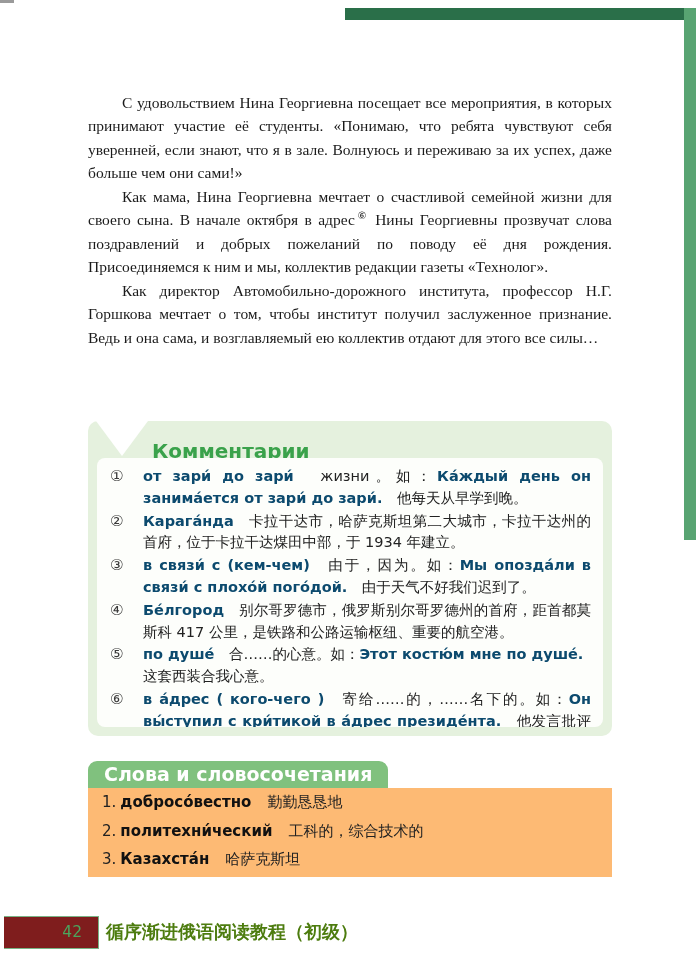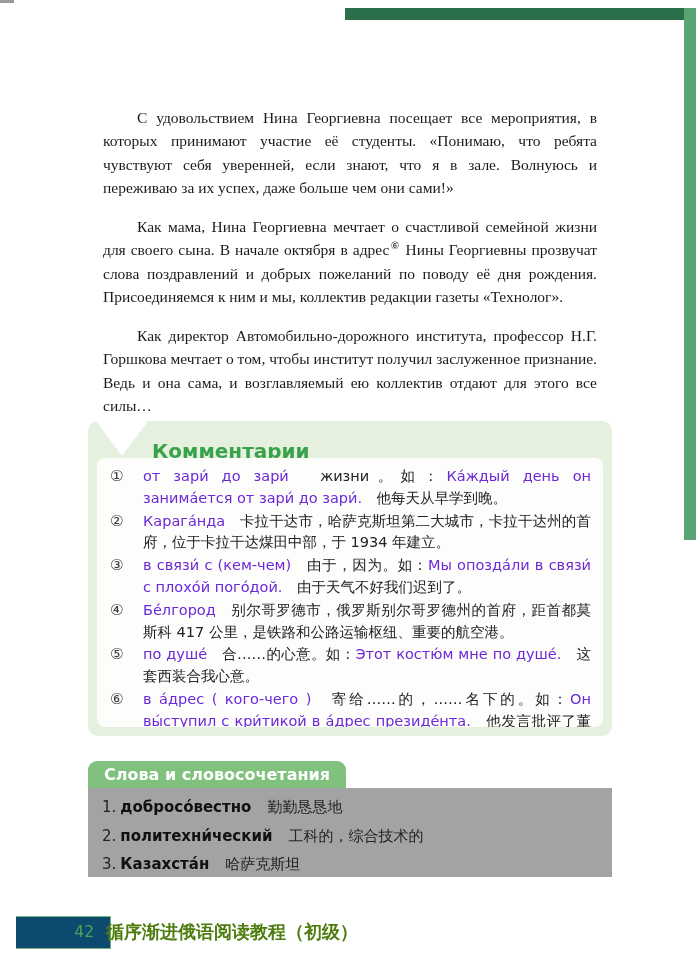--- a/index.html
+++ b/index.html
@@ -7,55 +7,55 @@
         font-family:"Liberation Serif",serif;color:#1b1b1b;}
 
   
   .top-bar{position:absolute;left:345px;top:8px;width:349px;height:12px;background:#2a6f49;}
   .right-bar{position:absolute;left:684px;top:8px;width:12px;height:532px;background:#58a472;}
   .corner-tick{position:absolute;left:0;top:0;width:14px;height:3px;background:#9a9a9a;}
 
   
   #article{position:absolute;left:88px;top:91px;width:524px;
            font-size:15.5px;line-height:23.45px;text-align:justify;}
-  #article p{margin:15px;text-indent:34px;}
+  #article p{margin:0;text-indent:34px;}
   .sup-ref{font-size:10px;vertical-align:super;line-height:0;}
 
   
   #comments-panel{position:absolute;left:88px;top:421px;width:524px;height:315px;
                   background:#e5f1de;border-radius:10px;}
   .notch{position:absolute;left:8px;top:0;width:0;height:0;
          border-left:26px solid transparent;border-right:26px solid transparent;
          border-top:35px solid #ffffff;}
   .c-title{position:absolute;left:64px;top:6px;font-family:"DejaVu Sans","Liberation Sans",sans-serif;
            font-weight:bold;font-size:20px;color:#3aa24b;margin-top:12px;}
   .c-box{position:absolute;left:9px;right:9px;top:37px;bottom:9px;background:#fdfefb;
          border-radius:8px;padding:8px 12px 0 13px;overflow:hidden;
          font-family:"DejaVu Sans","Liberation Sans",sans-serif;font-size:14.5px;line-height:21.8px;color:#222;}
   .c-item{display:flex;margin:0 0 1px 0;}
   .c-num{width:33px;flex-shrink:0;color:#3a3a3a;font-size:15px;}
   .c-text{flex:1;text-align:justify;}
-  .seg-b{font-weight:normal;color:#6d28d9;}
+  .seg-b{font-weight:bold;color:#0c4a6e;}
   .seg-n{font-weight:normal;}
 
   
   #vocab-tab{position:absolute;left:88px;top:761px;height:27px;padding:0 16px;
              background:#80c17e;border-radius:9px 9px 0 0;
              font-family:"DejaVu Sans","Liberation Sans",sans-serif;font-weight:bold;
-             font-size:16px;line-height:27px;color:#ffffff;}
-  #vocab-panel{position:absolute;left:88px;top:788px;width:524px;height:89px;background:#a3a3a3;
+             font-size:19px;line-height:27px;color:#ffffff;}
+  #vocab-panel{position:absolute;left:88px;top:788px;width:524px;height:89px;background:#fdba74;
                font-family:"DejaVu Sans","Liberation Sans",sans-serif;font-size:15px;color:#222;
-               padding-top:5px;box-sizing:border-box;}
+               box-sizing:border-box;}
   .v-row{line-height:28.5px;padding-left:14px;}
   .v-num{color:#222;}
   .v-ru{font-weight:bold;color:#111;margin-left:4px;}
   .v-zh{margin-left:16px;}
 
   
-  #footer-box{position:absolute;left:16px;top:916px;width:95px;height:33px;background:#0c4a6e;
+  #footer-box{position:absolute;left:4px;top:916px;width:95px;height:33px;background:#7f1d1d;
               border:1px solid #79b385;border-left:none;box-sizing:border-box;
               font-family:"DejaVu Sans","Liberation Sans",sans-serif;
               font-size:15.5px;line-height:31px;color:#4ba45c;text-align:right;padding-right:16px;}
   #footer-title{position:absolute;left:106px;top:916px;height:33px;line-height:33px;
                 font-weight:bold;font-size:18px;color:#4d7c0f;
                 font-family:"Liberation Serif",serif;}
 </style>
 </head>
 <body>
 

